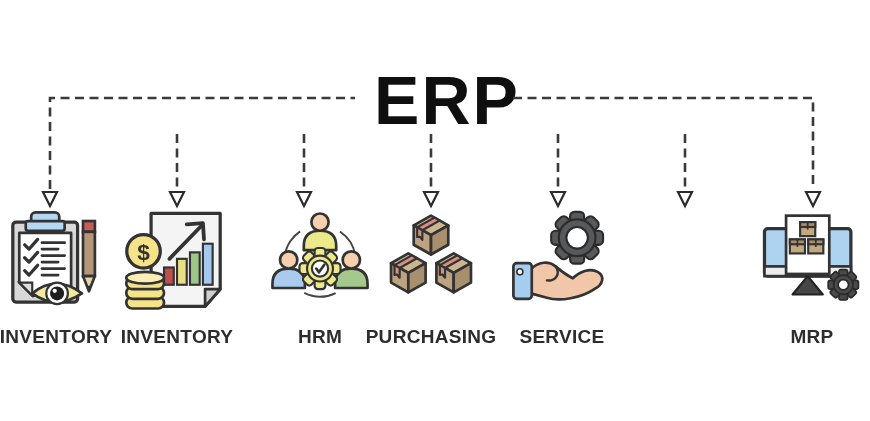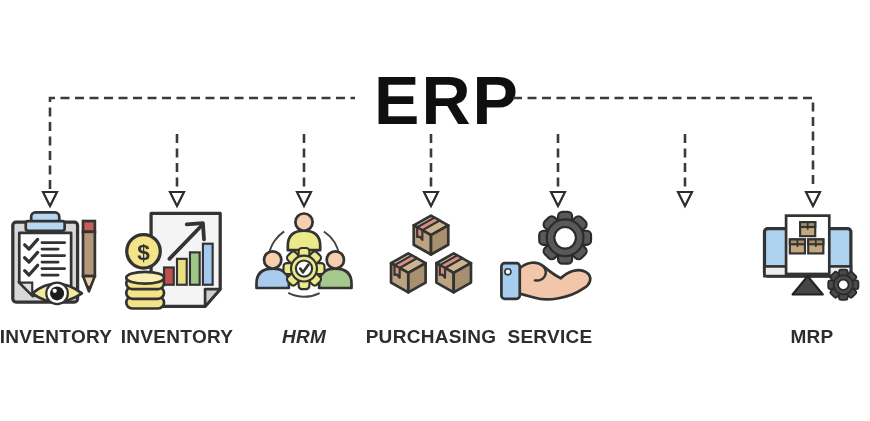--- a/index.html
+++ b/index.html
@@ -106,21 +106,21 @@
           <rect x="3" y="83" width="35" height="11" rx="5.5" fill="#f5e387"></rect>
           <rect x="3" y="74" width="35" height="11" rx="5.5" fill="#f5e387"></rect>
           <rect x="3" y="65" width="35" height="11" rx="5.5" fill="#f5e387"></rect>
           <ellipse cx="20.5" cy="65.5" rx="17.5" ry="5.5" fill="#faeeb4"></ellipse>
         </g>
       </svg>
     </div>
     <div class="module-label">INVENTORY</div>
   </div>
 
-  <div class="module" style="left:242px;font-style:italic;">
+  <div class="module" style="left:258px;">
     <div class="icon-box">
       <svg viewBox="0 0 100 100">
         <circle cx="50" cy="50" r="33" fill="none" stroke="#444" stroke-width="1.8" stroke-dasharray="30 39" transform="rotate(-56 50 50)"></circle>
         <g stroke="#333" stroke-width="2.5" stroke-linejoin="round">
           <path d="M35 40 v-4 q0 -14 15 -14 q15 0 15 14 v4 z" fill="#ece98b"></path>
           <circle cx="50" cy="14" r="8" fill="#f6cfae"></circle>
           <path d="M6 75 v-4 q0 -14 15 -14 q15 0 15 14 v4 z" fill="#a9cbed"></path>
           <circle cx="21" cy="49" r="8" fill="#f6cfae"></circle>
           <path d="M64 75 v-4 q0 -14 15 -14 q15 0 15 14 v4 z" fill="#a5c98d"></path>
           <circle cx="79" cy="49" r="8" fill="#f6cfae"></circle>
@@ -160,21 +160,21 @@
           <polygon points="55,52 71,61 71,79 55,70" fill="#bda380"></polygon>
           <polygon points="71,61 87,52 87,70 71,79" fill="#a8906e"></polygon>
           <polygon points="74.2,44.8 79,47.5 63,56.5 58.2,53.8" fill="#d98e83" stroke-width="2"></polygon>
           <polygon points="58.2,53.8 63,56.5 63,65.5 60.6,62.5 58.2,62.8" fill="#d98e83" stroke-width="2"></polygon>
         </g>
       </svg>
     </div>
     <div class="module-label">PURCHASING</div>
   </div>
 
-  <div class="module" style="left:488px;">
+  <div class="module" style="left:500px;">
     <div class="icon-box">
       <svg viewBox="0 0 100 100">
         <g stroke="#2b2b2b" stroke-width="2" fill="#58595b">
           <rect x="40" y="22" width="48" height="13" rx="4"></rect>
           <rect x="40" y="22" width="48" height="13" rx="4" transform="rotate(45 64 28.5)"></rect>
           <rect x="40" y="22" width="48" height="13" rx="4" transform="rotate(90 64 28.5)"></rect>
           <rect x="40" y="22" width="48" height="13" rx="4" transform="rotate(135 64 28.5)"></rect>
         </g>
         <circle cx="64" cy="28.5" r="17" fill="#58595b" stroke="#2b2b2b" stroke-width="2"></circle>
         <circle cx="64" cy="28.5" r="10" fill="#ffffff" stroke="#2b2b2b" stroke-width="2"></circle>

